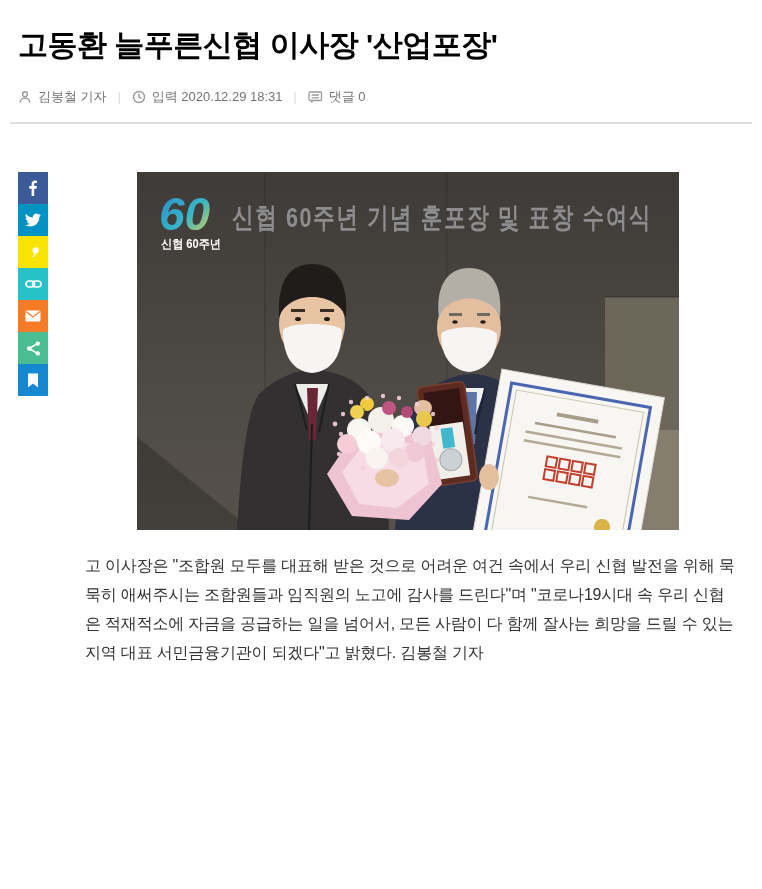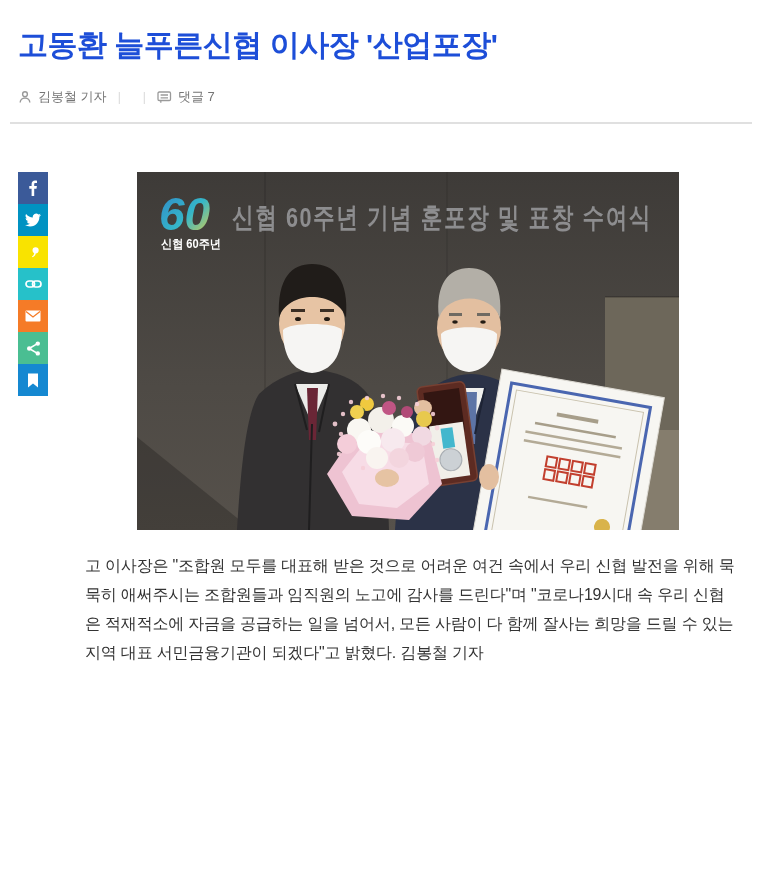--- a/index.html
+++ b/index.html
@@ -2,21 +2,21 @@
 <html><head>
 <meta charset="utf-8">
 <style>
   html,body{margin:0;padding:0;background:#fff;}
   .page{
     position:relative;width:762px;height:889px;margin:0 auto;background:#fff;
     font-family:"Liberation Sans","DejaVu Sans",sans-serif;overflow:hidden;
   }
   .head{padding:26px 18px 0 18px;}
   h1.title{
-    margin:0;font-size:30px;line-height:38px;font-weight:700;color:#1d4ed8;
+    margin:0;font-size:30px;line-height:38px;font-weight:700;color:#000000;
     letter-spacing:-0.5px;
   }
   .byline{
     margin-top:24px;display:flex;align-items:center;height:18px;
     font-size:13px;color:#757575;
   }
   .byline .meta{display:inline-flex;align-items:center;gap:6px;justify-content:space-between;}
   .byline .sep{color:#d9d9d9;margin:0 11px;font-size:12px;}
   .byline svg{display:block;}
   hr.divider{
@@ -52,30 +52,39 @@
       <span class="meta">
         <span>
           <svg width="14" height="14" viewBox="0 0 14 14" fill="none" stroke="#9a9a9a" stroke-width="1.4">
             <circle cx="7" cy="4.2" r="2.4"></circle>
             <path d="M2.2,12.6 a4.8,4.6 0 0 1 9.6,0"></path>
           </svg>
         </span>
         <span>김봉철 기자</span>
       </span>
       <span class="sep">|</span>
+      <span class="meta">
+        <span>
+          <svg width="14" height="14" viewBox="0 0 14 14" fill="none" stroke="#9a9a9a" stroke-width="1.4">
+            <circle cx="7" cy="7" r="5.5"></circle>
+            <path d="M7,3.8 V7 L9.4,8.3"></path>
+          </svg>
+        </span>
+        <span>입력 2020.12.29 18:31</span>
+      </span>
       <span class="sep">|</span>
       <span class="meta">
         <span>
           <svg width="15" height="14" viewBox="0 0 15 14" fill="none" stroke="#9a9a9a" stroke-width="1.3">
             <rect x="1" y="2" width="12.5" height="8.5" rx="1.2"></rect>
             <path d="M3.8,12.8 V10.6"></path>
             <path d="M3.6,5 h7.4 M3.6,7.8 h7.4"></path>
           </svg>
         </span>
-        <span>댓글 7</span>
+        <span>댓글 0</span>
       </span>
     </div>
   </div>
 
   <hr class="divider">
 
   <div class="content">
 
     <aside class="share-bar">
       <button class="share-btn" style="background-color: rgb(59, 90, 153);">

